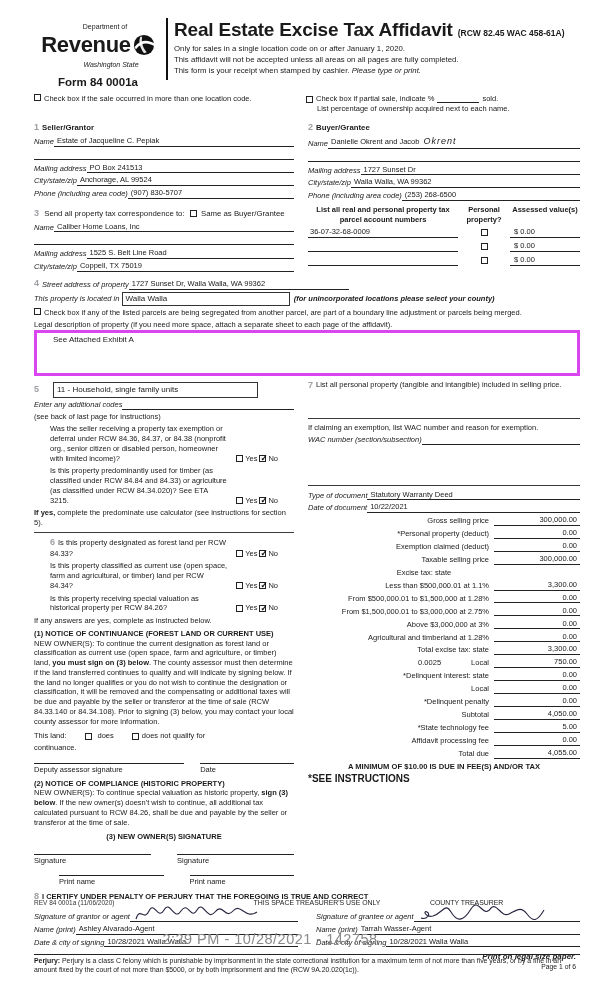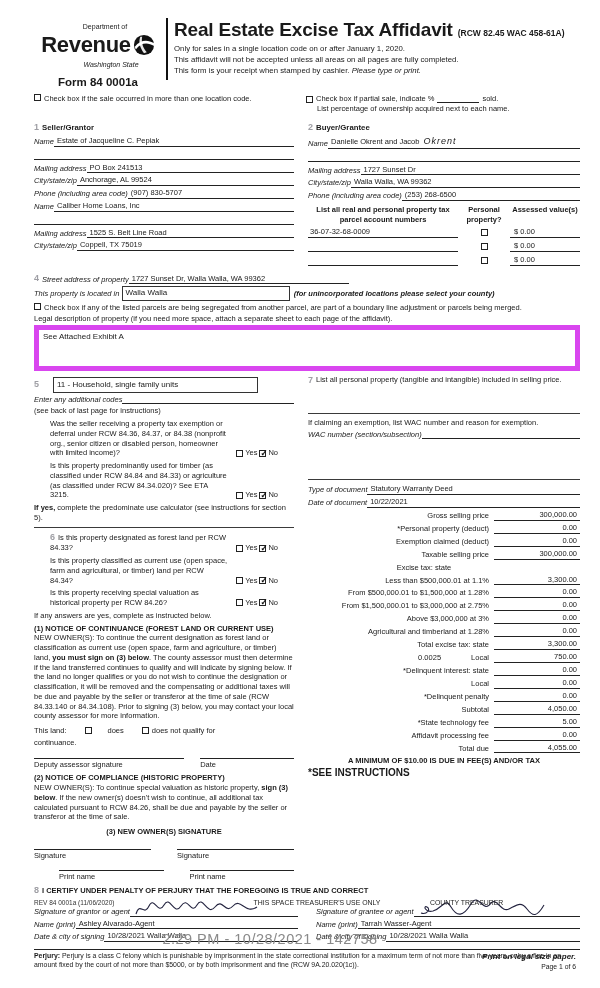--- a/index.html
+++ b/index.html
@@ -56,21 +56,21 @@
   
   .parcel-hdr { display:flex; font-weight:bold; text-align:center; margin-top:4px; }
   .ph1 { width:150px; } .ph2 { width:52px; } .ph3 { flex:1; }
   .parcel-row { display:flex; align-items:flex-end; margin:3px 0; }
   .pr-num { width:150px; border-bottom:1px solid #222; padding:0 2px; min-height:9px; }
   .pr-cb { width:52px; text-align:center; }
   .pr-val { flex:1; border-bottom:1px solid #222; padding:0 4px; }
 
   
   .located-box { display:inline-block; width:168px; border:1px solid #333; padding:1px 3px; font-size:8px; }
-  .legal-box { border:5px solid #d946ef; height:46px; padding:2px 4px; margin:1px 0 4px 0; font-size:8px; }
+  .legal-box { border:3px solid #d946ef; height:46px; padding:2px 16px; margin:1px 0 4px 0; font-size:8px; }
   .code-box { display:inline-block; width:205px; border:1px solid #333; padding:1.5px 3px; font-size:8px; }
 
   .q { display:flex; margin:3px 16px; }
   .q-text { flex:1; padding-right:4px; }
 
   
   .mrow { display:flex; align-items:flex-end; margin:2.2px 0; }
   .mlbl { flex:1; text-align:right; padding-right:5px; white-space:nowrap; }
   .mpfx { padding-right:30px; }
   .mval { width:86px; border-bottom:1px solid #222; text-align:right; padding-right:3px; }
@@ -162,20 +162,26 @@
         </div>
       <div class="frow">
           <span class="lbl">City/state/zip</span>
           <span class="uf">Anchorage, AL 99524</span>
         </div>
       <div class="frow">
           <span class="lbl">Phone (including area code)</span>
           <span class="uf">(907) 830-5707</span>
         </div>
 
+      <div class="sec-head" style="margin-top:9px; font-weight:normal;">
+        <span class="secnum">3</span>
+        <span>Send all property tax correspondence to:</span>
+        <span class="cb" style="margin:0 2px 0 3px;"></span>
+        <span>Same as Buyer/Grantee</span>
+      </div>
       <div class="frow">
           <span class="lbl">Name</span>
           <span class="uf">Caliber Home Loans, Inc</span>
         </div>
       <div class="blank-line"></div>
       <div class="frow">
           <span class="lbl">Mailing address</span>
           <span class="uf">1525 S. Belt Line Road</span>
         </div>
       <div class="frow">
@@ -308,21 +314,21 @@
             <span>No</span>
           </span>
       </div>
       <div>If any answers are yes, complete as instructed below.</div>
 
       <div class="b" style="margin-top:3px;">(1) NOTICE OF CONTINUANCE (FOREST LAND OR CURRENT USE)</div>
       <div><span>NEW OWNER(S): To continue the current designation as forest land or classification as current use (open space, farm and agriculture, or timber) land, </span><span class="b">you must sign on (3) below</span><span>. The county assessor must then determine if the land transferred continues to qualify and will indicate by signing below. If the land no longer qualifies or you do not wish to continue the designation or classification, it will be removed and the compensating or additional taxes will be due and payable by the seller or transferor at the time of sale (RCW 84.33.140 or 84.34.108). Prior to signing (3) below, you may contact your local county assessor for more information.</span></div>
 
       <div class="frow" style="margin-top:5px; gap:18px;">
         <span>This land:</span>
-        <span style="display:flex; gap:16px; align-items:center;">
+        <span style="display:flex; gap:6px; align-items:center;">
             <span class="cb"></span>
             <span>does</span>
           </span>
         <span style="display:flex; gap:3px; align-items:center;">
             <span class="cb"></span>
             <span>does not qualify for</span>
           </span>
       </div>
       <div>continuance.</div>
 

